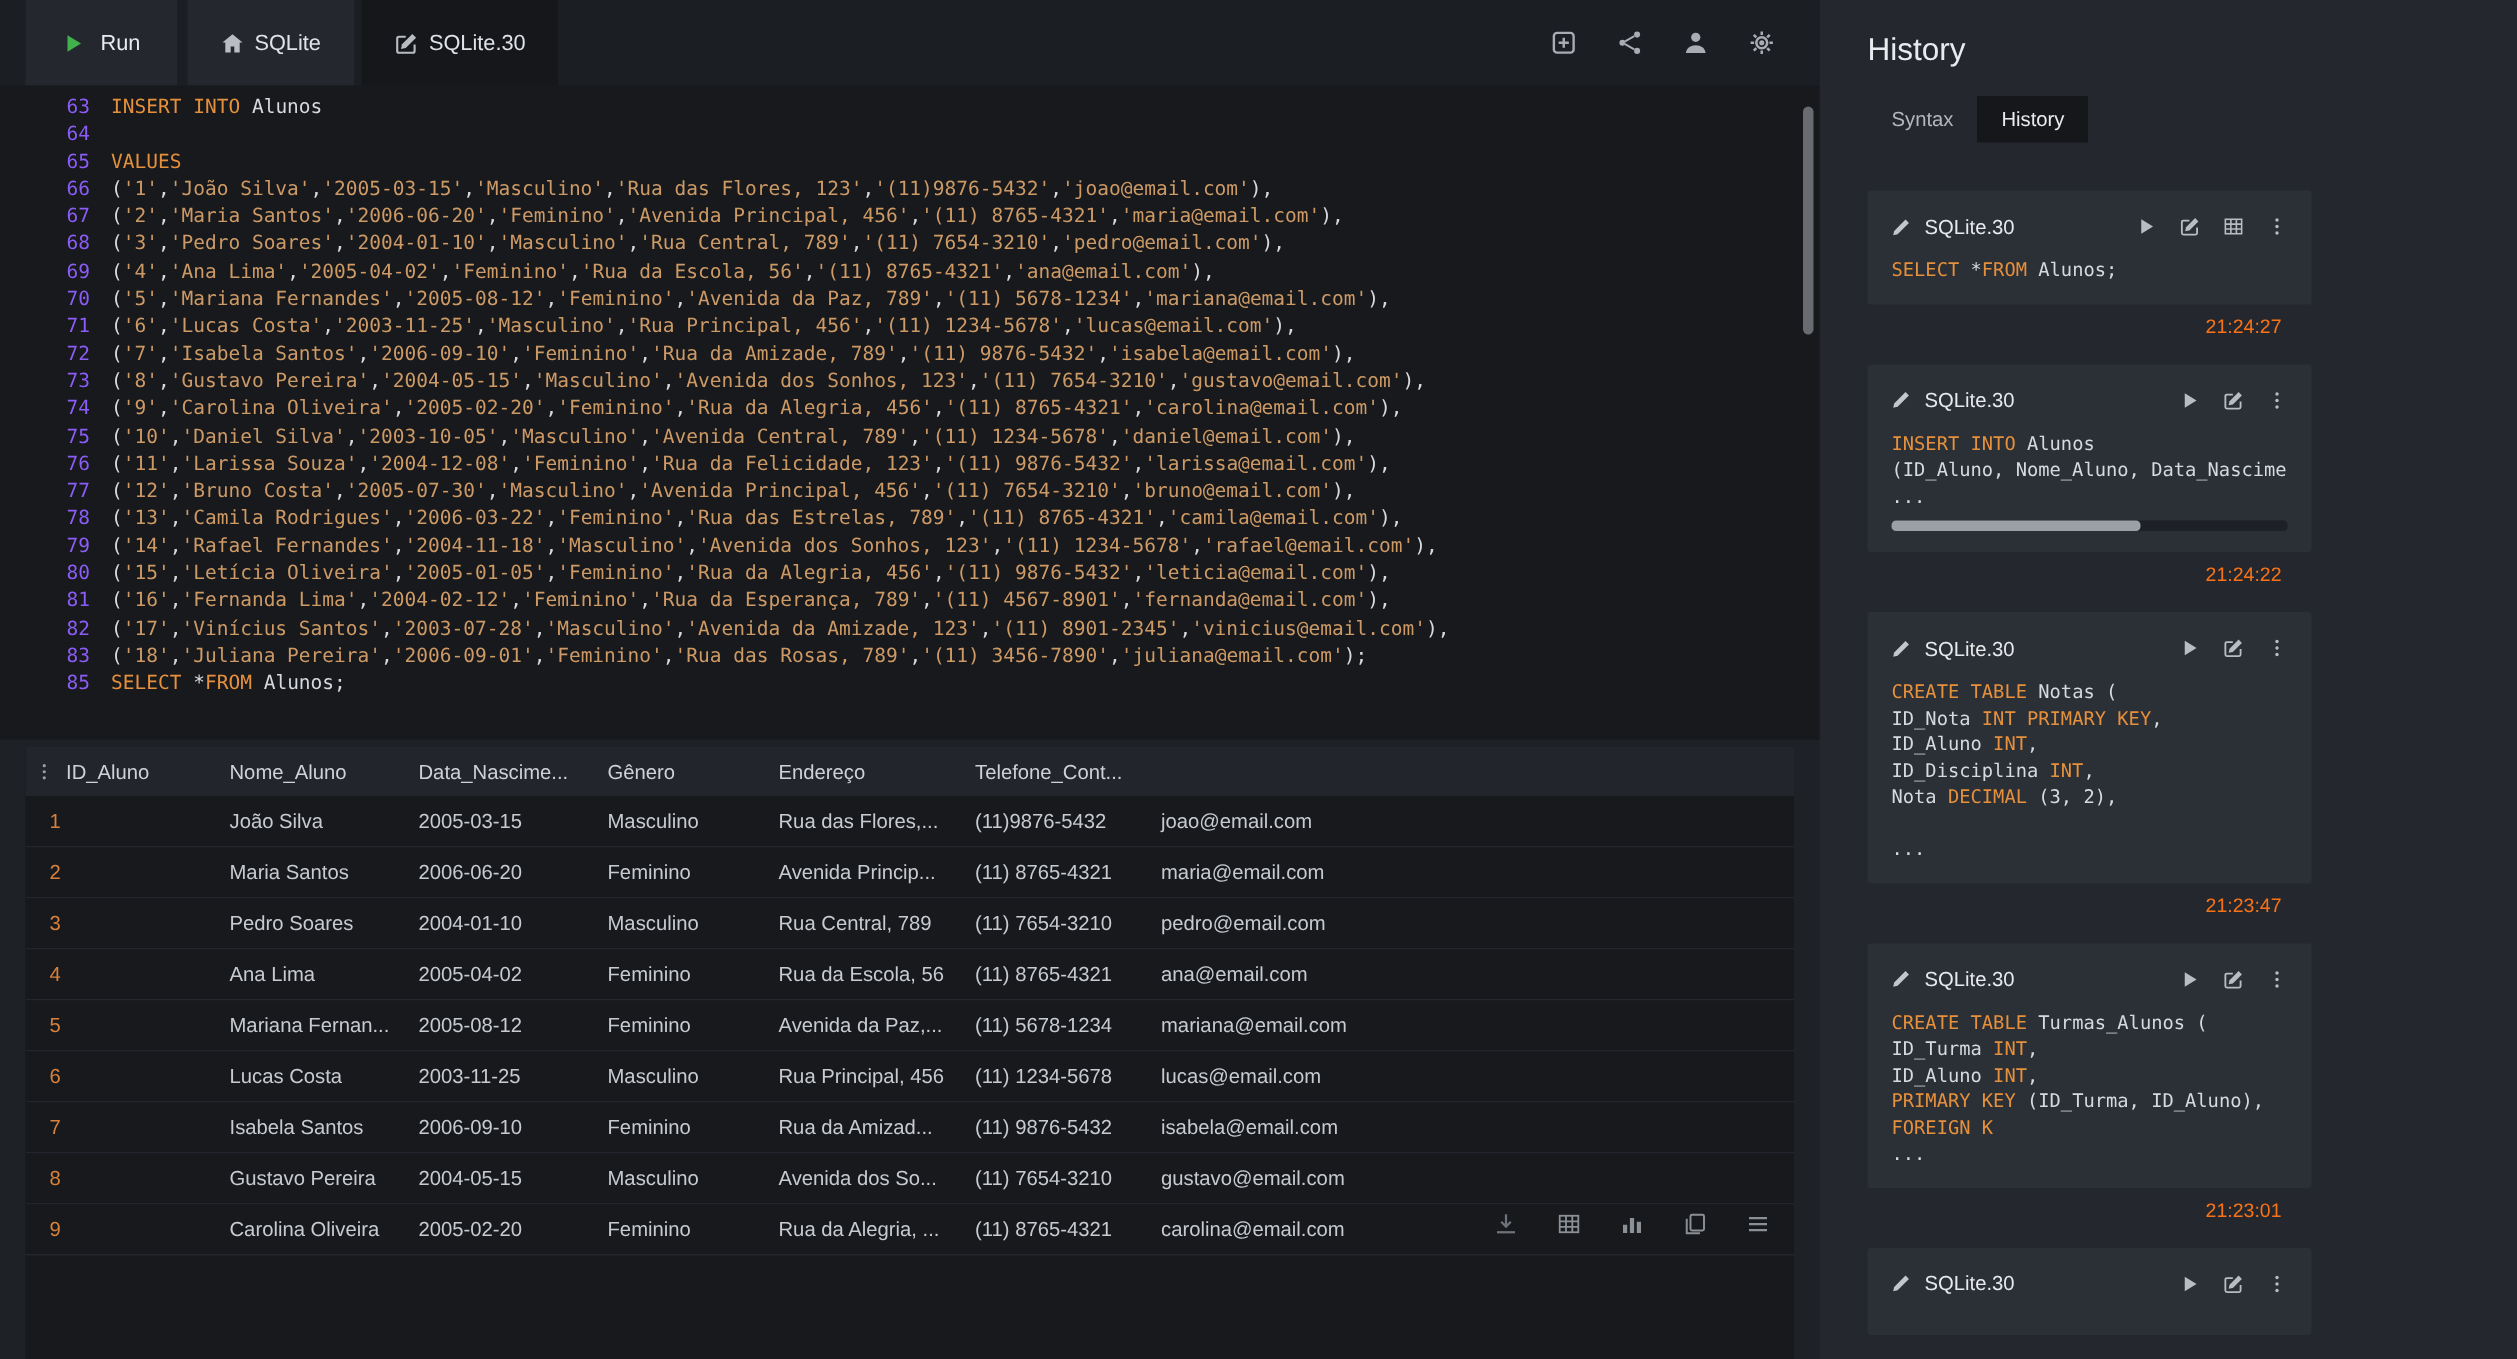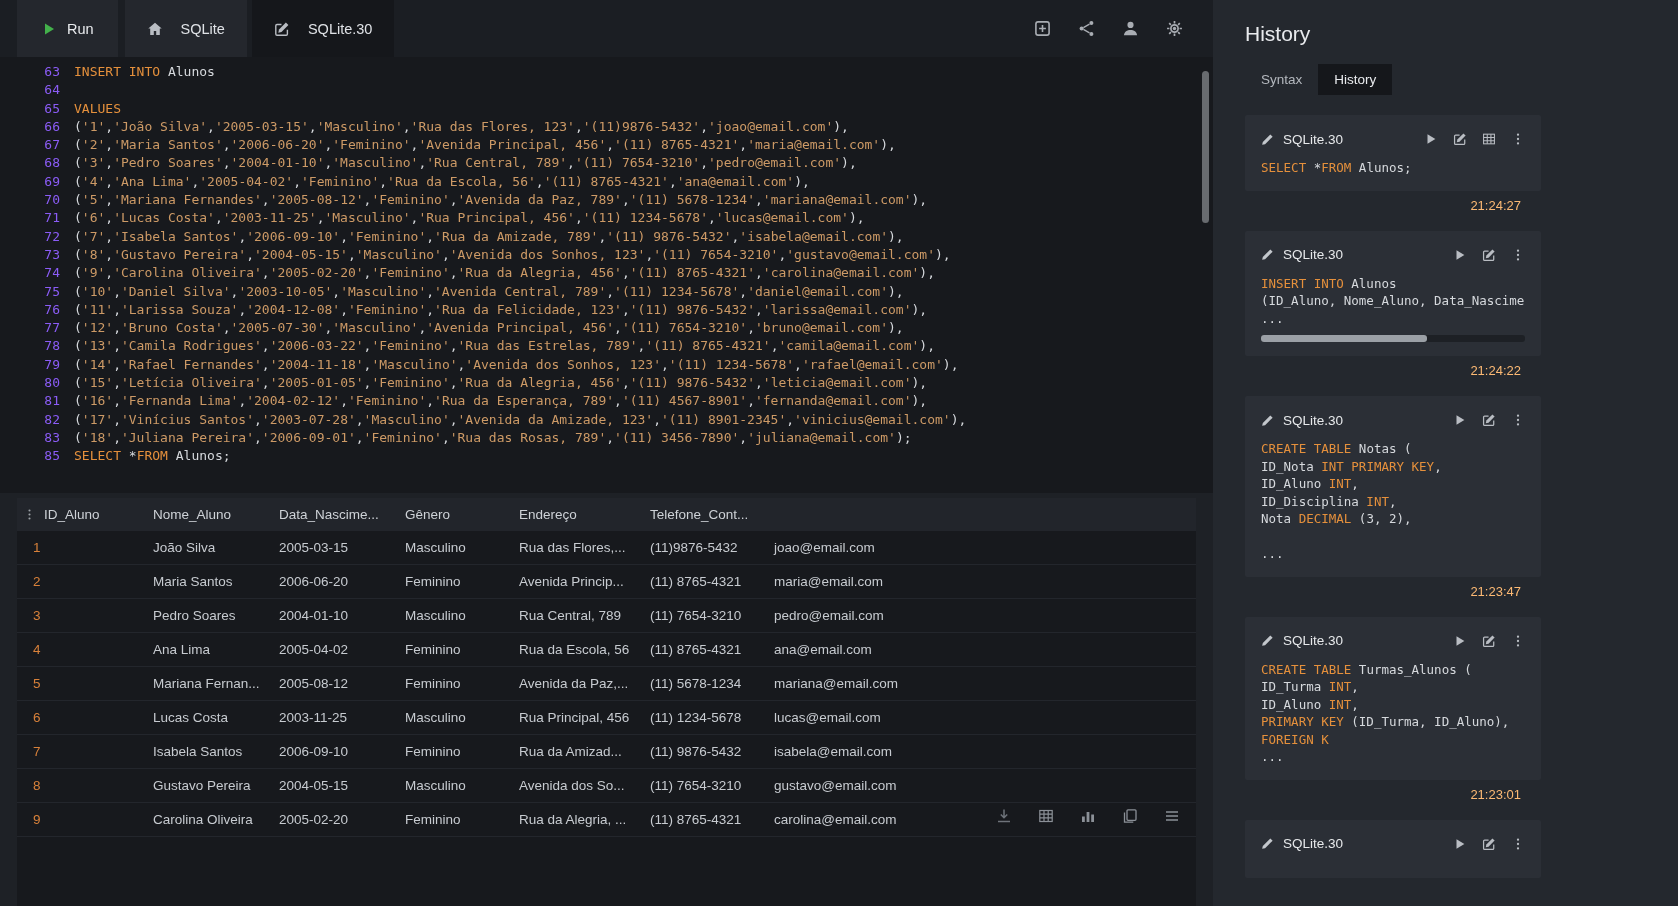--- a/index.html
+++ b/index.html
@@ -13,21 +13,21 @@
     font-family:"Liberation Sans",sans-serif;color:var(--txt);}
   .app{display:flex;width:1610px;height:906px}
   .main{width:1213px;flex:none;display:flex;flex-direction:column;background:var(--main-bg);position:relative}
 
   
   .topbar{height:57px;flex:none;display:flex;align-items:stretch;background:var(--topbar-bg);padding-left:17px}
   .run-btn{display:flex;align-items:center;gap:10px;background:var(--btn);border:none;cursor:pointer;
     color:#e9ebee;font-size:14.5px;font-family:inherit;padding:0 24px;margin-right:7px}
   .run-play{color:var(--green)!important;width:13px;height:13px}
   .tabs{display:flex}
-  .tab{display:flex;align-items:center;gap:18px;padding:16px 22px;font-size:14.5px;color:#dfe2e6;
+  .tab{display:flex;align-items:center;gap:7px;padding:16px 22px;font-size:14.5px;color:#dfe2e6;
     background:var(--btn);margin-right:5px;cursor:pointer}
   .tab .ic{color:#b9bdc3}
   .tab.active{background:var(--active-tab)}
   .topbar-right{margin-left:auto;display:flex;align-items:center;gap:27px;padding-right:30px}
   .topbar-right .ic{color:#a9adb3;width:17px;height:17px;cursor:pointer}
 
   
   .ic{width:16px;height:16px;display:inline-flex;align-items:center;justify-content:center;flex:none}
   .ic svg{width:100%;height:100%;display:block}
 
@@ -55,36 +55,36 @@
   .td{display:flex;align-items:center;padding-left:16px;font-size:13.5px;color:#c7cbd0;
     overflow:hidden;white-space:nowrap}
   .td.id{color:var(--id)}
   .table-tools{position:absolute;top:310px;right:16px;display:flex;gap:26px;align-items:center}
   .table-tools .ic{color:#8b9097;width:16px;height:16px;cursor:pointer}
   .table-tools .ic:first-child{color:#6e737a}
 
   
   .sidebar{width:465px;flex:none;background:var(--panel);padding-left:32px;overflow:hidden}
   .side-title{font-size:21px;font-weight:400;color:#e9ebee;margin:22px 0 18px}
-  .side-tabs{display:flex;margin-bottom:20px}
+  .side-tabs{display:flex;margin-bottom:32px}
   .side-tab{padding:8px 16px;font-size:13.5px;color:#b4b8be;cursor:pointer}
   .side-tab.active{background:var(--active-tab);color:#e9ebee}
   #history-cards{width:296px}
   .card{background:var(--card);border-radius:2px;padding:12px 16px 14px}
   .card-head{display:flex;align-items:center;gap:9px;height:24px;margin-bottom:8px}
   .card-head > .ic{width:13px;height:13px;color:#c3c7cc}
   .card-title{font-size:13.5px;color:#e7e9eb;font-weight:400}
   .card-actions{margin-left:auto;display:flex;align-items:center;gap:15px}
   .card-actions .ic{width:14px;height:14px;color:#b9bdc3;cursor:pointer}
   .card-sql{font-family:"DejaVu Sans Mono",monospace;font-size:12.5px;line-height:17.5px;
     white-space:nowrap;overflow:hidden}
   .sql-line{height:17.5px}
   .hscroll{margin-top:8px;height:7px;background:#1d2025;border-radius:3px;cursor:pointer}
   .hscroll-thumb{width:63%;height:7px;background:#9ba0a6;border-radius:3px}
-  .card-time{text-align:right;padding-right:20px;font-size:13px;color:#fdba74;margin:7px 0 18px}
+  .card-time{text-align:right;padding-right:20px;font-size:13px;color:#f97316;margin:7px 0 18px}
   .card-wrap:last-child .card{margin-bottom:0}
 </style>
 </head>
 <body>
 
 <div class="app">
   <div class="main">
 
     <div class="topbar">
       <button class="run-btn">

